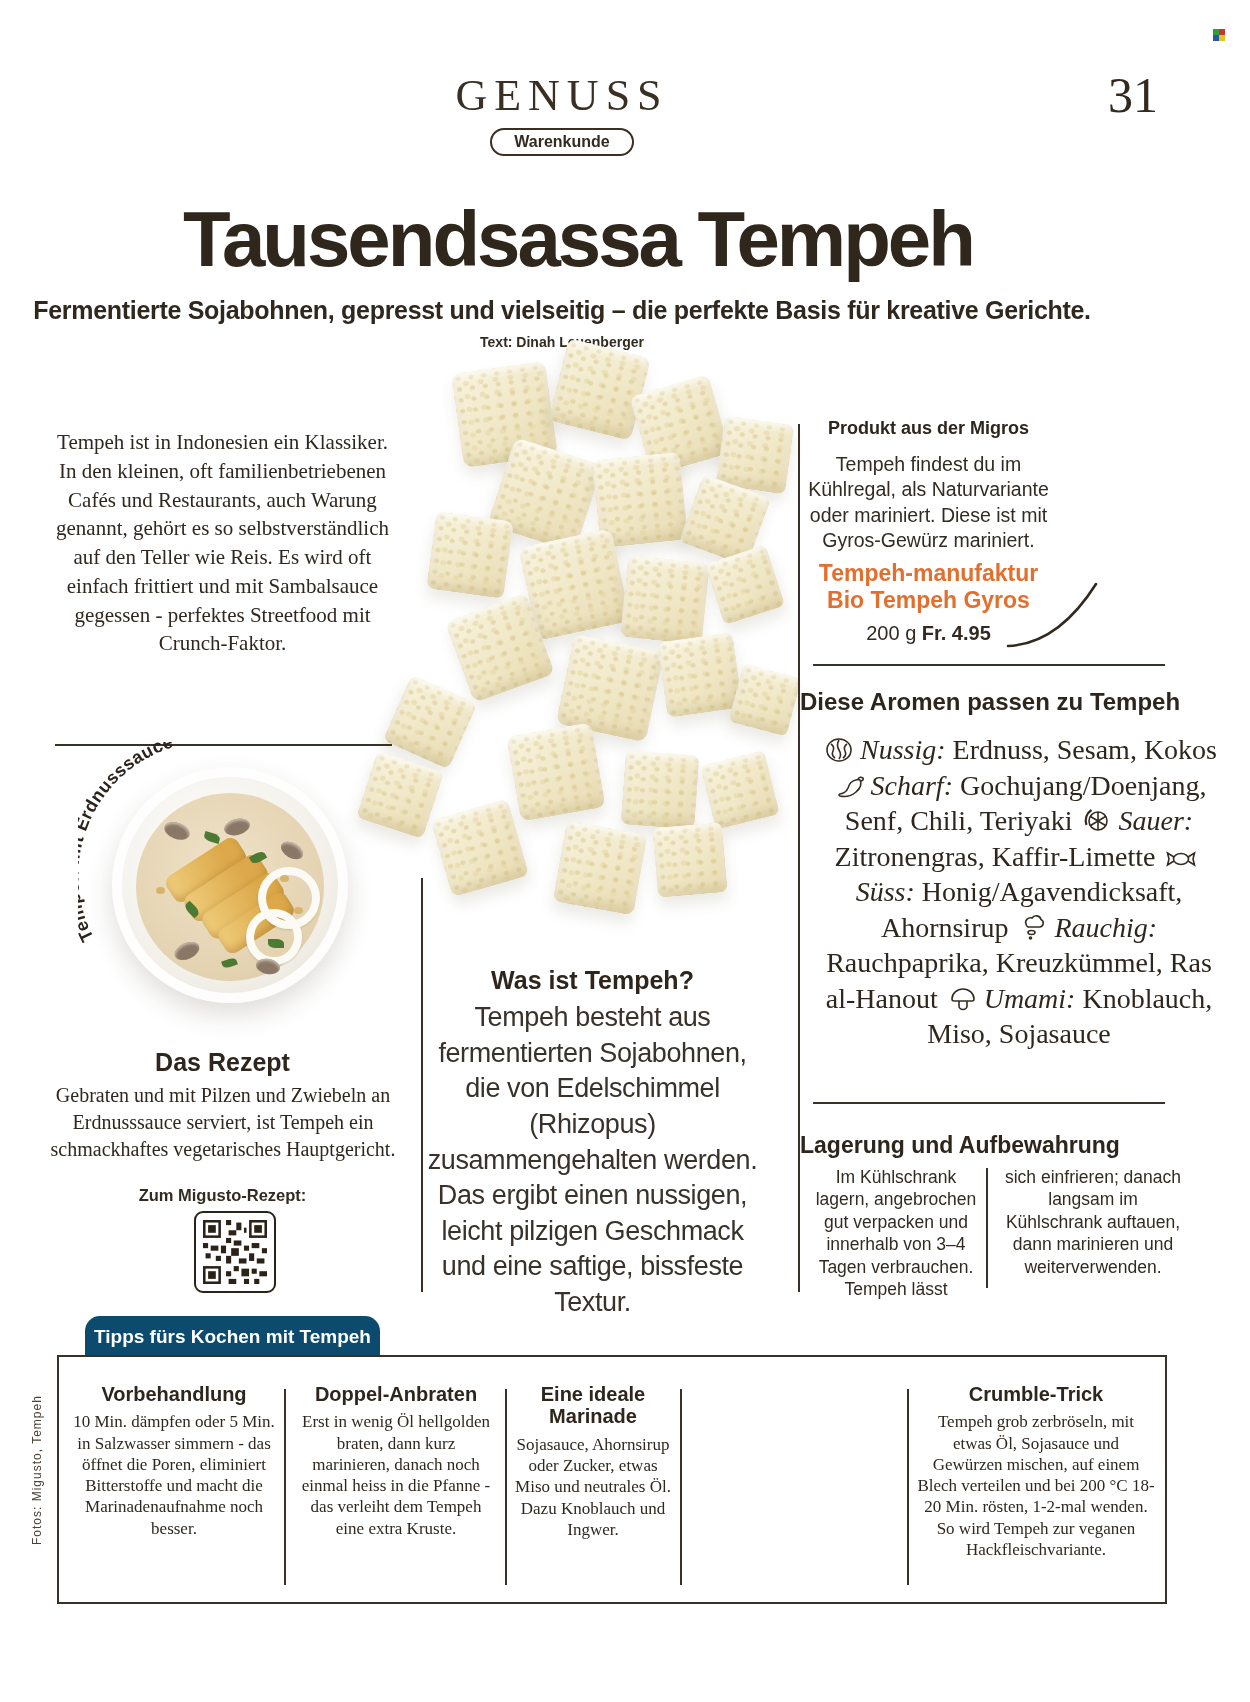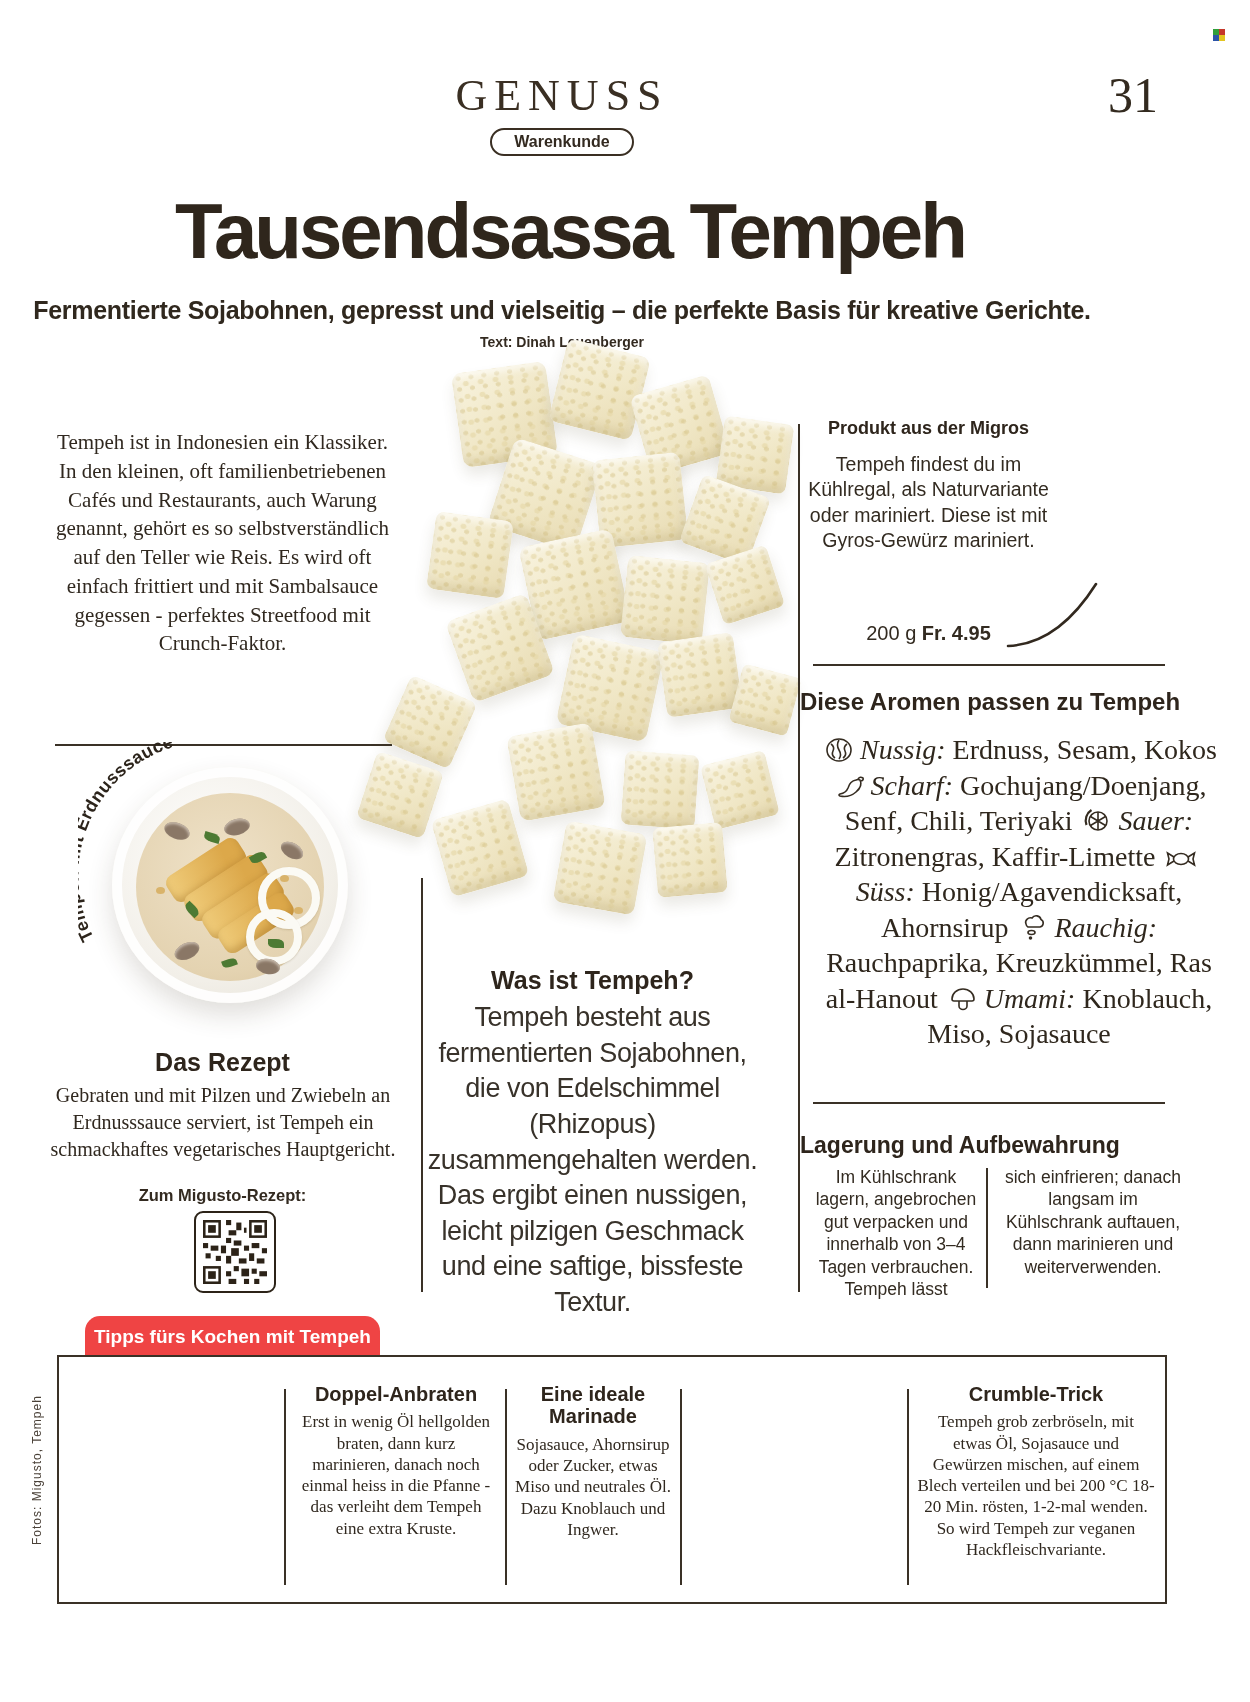--- a/index.html
+++ b/index.html
@@ -97,21 +97,21 @@
   .flavors{position:absolute;left:802px;top:716px;width:402px;text-align:center;
            font-family:"Liberation Serif",serif;font-size:28px;line-height:1.27;color:#2f271d;}
   .flavors i{font-style:italic;}
   .ficon{vertical-align:-6px;margin:0 5px 0 2px;}
 
   .storage-h{position:absolute;left:800px;top:1132px;width:405px;font-size:23px;font-weight:700;color:#2e251c;}
   .storage-l{position:absolute;left:812px;top:1166px;width:168px;text-align:center;font-size:17.5px;line-height:1.28;color:#332b21;}
   .storage-r{position:absolute;left:998px;top:1166px;width:190px;text-align:center;font-size:17.5px;line-height:1.28;color:#332b21;}
 
   
-  .tips-tab{position:absolute;left:85px;top:1316px;width:295px;height:40px;background:#ef4444;
+  .tips-tab{position:absolute;left:85px;top:1316px;width:295px;height:40px;background:#0c4a6e;
             border-radius:15px 15px 0 0;color:#fff;font-size:19px;font-weight:700;text-align:center;line-height:41px;}
   .tips-box{position:absolute;left:57px;top:1355px;width:1106px;height:245px;border:2px solid #3a3126;background:#fff;}
   .tip{position:absolute;top:26px;text-align:center;}
   .tip-h{font-size:20px;font-weight:700;line-height:1.12;color:#2e251c;margin-bottom:6px;}
   .tip-b{font-family:"Liberation Serif",serif;font-size:17px;line-height:1.25;color:#30281f;}
   .tip-divider{position:absolute;top:32px;height:196px;width:2px;background:#3a3126;}
 
   .photo-credit{position:absolute;left:30px;top:1545px;transform:rotate(-90deg);transform-origin:0 0;
                 font-size:12px;letter-spacing:1px;color:#4a4138;white-space:nowrap;}
 </style>
@@ -124,21 +124,21 @@
     <i class="rm1"></i>
       <i class="rm2"></i>
       <i class="rm3"></i>
       <i class="rm4"></i>
   </div>
   <div class="pageno">31</div>
   <div class="kicker">GENUSS</div>
   <div class="badge-wrap">
     <span class="badge">Warenkunde</span>
   </div>
-  <h1 class="title" style="margin:8px;">Tausendsassa Tempeh</h1>
+  <h1 class="title" style="margin:16px;">Tausendsassa Tempeh</h1>
   <div class="subtitle">Fermentierte Sojabohnen, gepresst und vielseitig – die perfekte Basis für kreative Gerichte.</div>
   <div class="byline">Text: Dinah Leuenberger</div>
 
   <div class="origin-b">Tempeh ist in Indonesien ein Klassiker. In den kleinen, oft familienbetriebenen Cafés und Restaurants, auch Warung genannt, gehört es so selbstverständlich auf den Teller wie Reis. Es wird oft einfach frittiert und mit Sambalsauce gegessen - perfektes Streetfood mit Crunch-Faktor.</div>
   <div class="hr" style="left:55px;top:744px;width:337px;"></div>
 
   <div class="plate">
     <div class="sauce"></div>
     <div class="strip" style="left:52px;top:88px;width:84px;height:30px;transform:rotate(-33deg);"></div>
     <div class="strip" style="left:70px;top:106px;width:88px;height:30px;transform:rotate(-33deg);"></div>
@@ -240,20 +240,21 @@
   </div>
 
   <div class="vr" style="left:421px;top:878px;height:414px;"></div>
   <div class="vr" style="left:798px;top:424px;height:868px;"></div>
 
   <div class="whatis-h">Was ist Tempeh?</div>
   <div class="whatis-b">Tempeh besteht aus fermentierten Sojabohnen, die von Edelschimmel (Rhizopus) zusammengehalten werden. Das ergibt einen nussigen, leicht pilzigen Geschmack und eine saftige, bissfeste Textur.</div>
 
   <div class="product-h">Produkt aus der Migros</div>
   <div class="product-b">Tempeh findest du im Kühlregal, als Naturvariante oder mariniert. Diese ist mit Gyros-Gewürz mariniert.</div>
+  <div class="product-n">Tempeh-manufaktur Bio Tempeh Gyros</div>
   <div class="product-p">
     <span>200 g</span>
     <b>Fr. 4.95</b>
   </div>
 
   <svg class="swoosh" viewBox="0 0 110 82">
     <path d="M8 74 Q58 72 96 12" stroke="#32291f" stroke-width="2.6" fill="none" stroke-linecap="round"></path>
   </svg>
 
   <div class="hr" style="left:813px;top:664px;width:352px;"></div>
@@ -290,20 +291,24 @@
 
   <div class="hr" style="left:813px;top:1102px;width:352px;"></div>
 
   <div class="storage-h">Lagerung und Aufbewahrung</div>
   <div class="storage-l">Im Kühlschrank lagern, angebrochen gut verpacken und innerhalb von 3–4 Tagen verbrauchen. Tempeh lässt</div>
   <div class="vr" style="left:986px;top:1168px;height:120px;"></div>
   <div class="storage-r">sich einfrieren; danach langsam im Kühlschrank auftauen, dann marinieren und weiterverwenden.</div>
 
   <div class="tips-tab">Tipps fürs Kochen mit Tempeh</div>
   <div class="tips-box">
+    <div class="tip" style="left:14px;width:202px;">
+      <div class="tip-h">Vorbehandlung</div>
+      <div class="tip-b">10 Min. dämpfen oder 5 Min. in Salzwasser simmern - das öffnet die Poren, eliminiert Bitterstoffe und macht die Marinadenaufnahme noch besser.</div>
+    </div>
     <div class="tip-divider" style="left:225px;"></div>
     <div class="tip" style="left:237px;width:200px;">
       <div class="tip-h">Doppel-Anbraten</div>
       <div class="tip-b">Erst in wenig Öl hellgolden braten, dann kurz marinieren, danach noch einmal heiss in die Pfanne - das verleiht dem Tempeh eine extra Kruste.</div>
     </div>
     <div class="tip-divider" style="left:446px;"></div>
     <div class="tip" style="left:456px;width:156px;">
       <div class="tip-h">Eine ideale Marinade</div>
       <div class="tip-b">Sojasauce, Ahornsirup oder Zucker, etwas Miso und neutrales Öl. Dazu Knoblauch und Ingwer.</div>
     </div>

